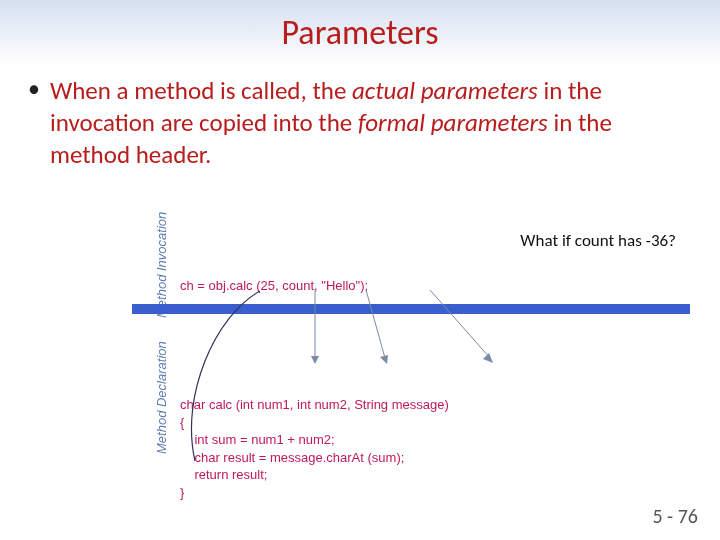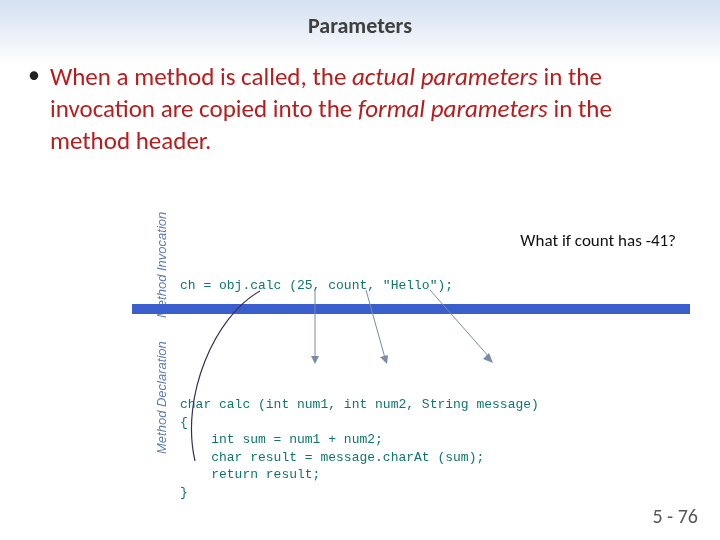--- a/index.html
+++ b/index.html
@@ -6,24 +6,24 @@
   body {
     width: 720px;
     height: 540px;
     font-family: Calibri, Arial, sans-serif;
     background: linear-gradient(to bottom, #d4dff0 0%, #ffffff 12%, #ffffff 100%);
     position: relative;
     overflow: hidden;
   }
   .title {
     text-align: center;
-    font-size: 22px;
-    color: #404040;
+    font-size: 34px;
+    color: #b91c1c;
     padding-top: 12px;
-    font-weight: 700;
+    font-weight: 400;
   }
   .bullet-block {
     padding: 22px 28px 0 28px;
   }
   .bullet {
     display: flex;
     align-items: flex-start;
   }
   .bullet-dot {
     font-size: 24px;
@@ -58,23 +58,23 @@
     font-size: 13px;
     color: #5b7bb3;
     transform: rotate(-90deg);
     transform-origin: left top;
     white-space: nowrap;
   }
   .v-label.inv { left: 34px; top: 62px; }
   .v-label.decl { left: 34px; top: 198px; }
   .code {
     position: absolute;
-    font-family: Liberation Mono, monospace;
+    font-family: Liberation Sans, sans-serif;
     font-size: 13px;
-    color: #0f766e;
+    color: #be185d;
     white-space: pre;
   }
   .code.invoke { left: 60px; top: 22px; }
   .code.decl-block { left: 60px; top: 105px; line-height: 1.35; margin-top: 35px; }
   .blue-bar {
     position: absolute;
     left: 12px;
     top: 48px;
     width: 558px;
     height: 10px;
@@ -108,21 +108,21 @@
 
 <div class="bullet-block">
   <div class="bullet">
     <span class="bullet-dot">•</span>
     <span class="bullet-text">
       <span>When a method is called, the </span><i>actual parameters</i><span> in the invocation are copied into the </span><i>formal parameters</i><span> in the method header.</span>
     </span>
   </div>
 </div>
 
-<div class="annotation">What if count has -41?</div>
+<div class="annotation">What if count has -36?</div>
 
 <div class="figure">
   <div class="v-label inv">Method
 Invocation</div>
   <div class="v-label decl">Method
 Declaration</div>
 
   <div class="code invoke">ch = obj.calc (25, count, "Hello");</div>
   <div class="blue-bar"></div>
   <div class="code decl-block">char calc (int num1, int num2, String message)

